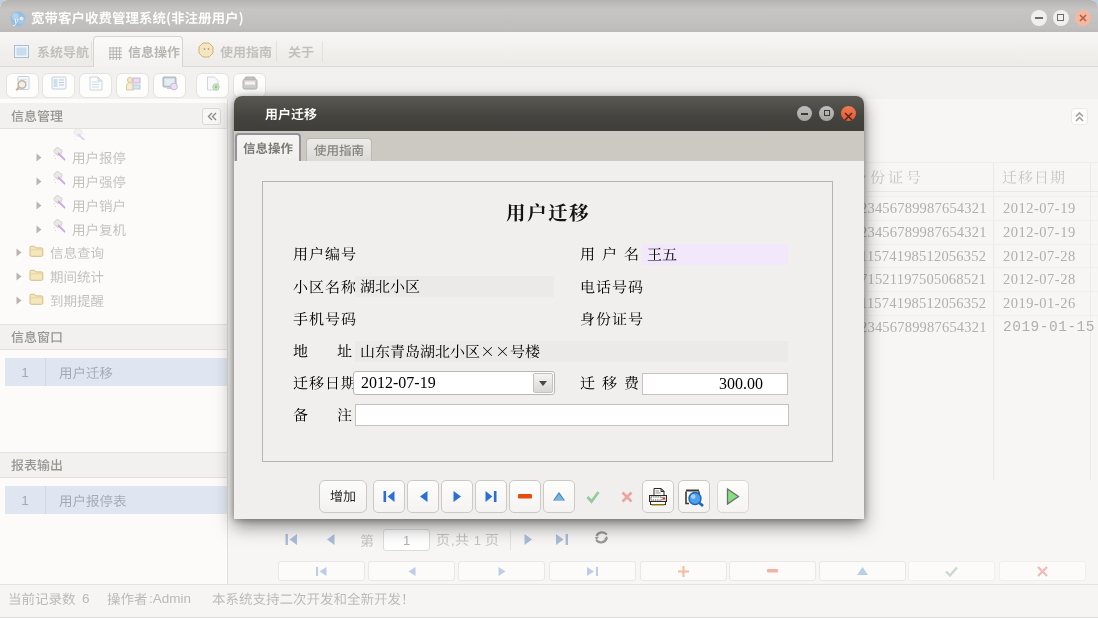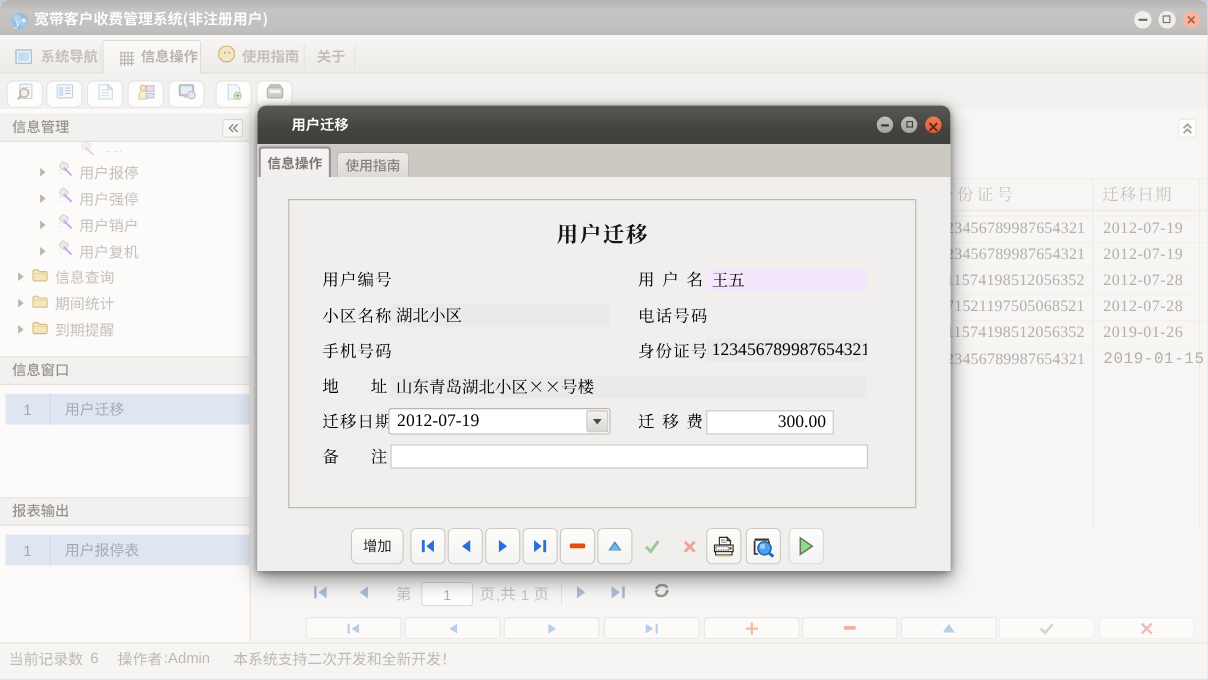--- a/index.html
+++ b/index.html
@@ -588,21 +588,20 @@
             <path fill="#000" transform="translate(0,14)" d="M8.5 -11.5 7 -12C6.5 -9.6 5.3 -7.4 4 -6.1L4.2 -5.9C5.8 -7 7.2 -8.9 7.9 -11.3C8.3 -11.2 8.5 -11.4 8.5 -11.5ZM11.3 -12.2 10.3 -12.5 10.2 -12.5C10.7 -9.5 11.8 -7.5 13.7 -6.2C13.9 -6.6 14.2 -6.9 14.6 -6.9L14.7 -7.1C12.8 -7.9 11.4 -9.7 10.8 -11.6C11 -11.8 11.2 -12 11.3 -12.2ZM4.1 -8.3 3.5 -8.6C4 -9.6 4.5 -10.7 4.9 -11.8C5.3 -11.8 5.5 -11.9 5.5 -12.1L3.9 -12.6C3.2 -9.7 1.8 -6.8 0.6 -4.9L0.8 -4.8C1.4 -5.4 2.1 -6.3 2.7 -7.2V1.2H2.8C3.2 1.2 3.6 0.9 3.6 0.8V-8.1C3.9 -8.1 4 -8.2 4.1 -8.3ZM11.5 -6.5H5.4L5.5 -6.1H7.7C7.6 -3.8 7.2 -1.2 4.3 0.9L4.5 1.2C8 -0.8 8.5 -3.6 8.7 -6.1H11.7C11.5 -2.6 11.3 -0.6 10.9 -0.2C10.7 -0 10.6 -0 10.3 -0C10 -0 9.2 -0.1 8.7 -0.1L8.6 0.1C9.1 0.2 9.6 0.3 9.8 0.5C10 0.6 10 0.9 10 1.2C10.6 1.2 11.2 1 11.5 0.6C12.2 0 12.5 -2 12.6 -6C12.9 -6 13.1 -6.1 13.2 -6.2L12.1 -7.1Z"></path>
           </svg>
           <svg class="t" width="16" height="17" viewBox="0 0 16 17" style="vertical-align:middle">
             <path fill="#000" transform="translate(0,14)" d="M1.7 -12.5 1.5 -12.4C2.1 -11.7 3 -10.6 3.2 -9.7C4.2 -9 4.9 -11.1 1.7 -12.5ZM3.5 -8C3.8 -8 4 -8.1 4 -8.2L3.1 -9.1L2.6 -8.5H0.4L0.6 -8.1H2.6V-1.5C2.6 -1.2 2.5 -1.1 2 -0.8L2.7 0.4C2.8 0.3 3 0.1 3.1 -0.2C4.2 -1.3 5.3 -2.4 5.8 -3L5.7 -3.2L3.5 -1.6ZM13.1 -1 12.4 -0.1H10.2V-5.4H13.6C13.8 -5.4 13.9 -5.5 14 -5.7C13.5 -6.1 12.7 -6.8 12.7 -6.8L12 -5.9H10.2V-10.7H13.8C14 -10.7 14.1 -10.8 14.2 -10.9C13.7 -11.4 12.9 -12 12.9 -12L12.2 -11.1H5.2L5.3 -10.7H9.2V-0.1H7.1V-7.1C7.4 -7.2 7.6 -7.3 7.6 -7.5L6.1 -7.7V-0.1H4.1L4.2 0.3H14C14.2 0.3 14.4 0.3 14.4 0.1C13.9 -0.4 13.1 -1 13.1 -1Z"></path>
           </svg>
           <svg class="t" width="16" height="17" viewBox="0 0 16 17" style="vertical-align:middle">
             <path fill="#000" transform="translate(0,14)" d="M13.1 -7.2 12.3 -6.2H0.7L0.8 -5.8H4.4C4.2 -5.3 3.9 -4.5 3.7 -4C3.4 -3.9 3.1 -3.8 3 -3.7L4 -2.8L4.5 -3.3H11.2C10.9 -1.8 10.5 -0.5 10 -0.2C9.9 -0 9.7 -0 9.4 -0C9 -0 7.6 -0.1 6.9 -0.2L6.8 0.1C7.5 0.1 8.3 0.3 8.6 0.5C8.8 0.6 8.9 0.9 8.9 1.2C9.6 1.2 10.2 1 10.6 0.7C11.3 0.2 11.9 -1.4 12.2 -3.2C12.5 -3.2 12.7 -3.3 12.8 -3.4L11.7 -4.3L11.1 -3.7H4.6C4.9 -4.3 5.2 -5.2 5.5 -5.8H14C14.2 -5.8 14.3 -5.9 14.4 -6C13.9 -6.5 13.1 -7.2 13.1 -7.2ZM4.2 -7.3V-8H10.8V-7.3H10.9C11.3 -7.3 11.8 -7.5 11.8 -7.6V-11.2C12.1 -11.2 12.3 -11.4 12.4 -11.5L11.2 -12.4L10.7 -11.8H4.3L3.3 -12.3V-7H3.4C3.8 -7 4.2 -7.2 4.2 -7.3ZM10.8 -11.4V-8.4H4.2V-11.4Z"></path>
           </svg>
         </div>
       </div>
-      <div class="fld gry" style="left:408px;top:212.0px;width:146px;height:21px;padding-left:5px">123456789987654321</div>
       <div class="abs" style="left:59px;top:255px;transform:translateY(-50%);">
         <div style="display:flex;width:60px;justify-content:space-between">
           <svg class="t" width="16" height="17" viewBox="0 0 16 17" style="vertical-align:middle">
             <path fill="#000" transform="translate(0,14)" d="M12.3 -9.3 10.3 -8.6V-12C10.6 -12 10.8 -12.2 10.8 -12.4L9.3 -12.5V-8.2L7.3 -7.5V-10.8C7.6 -10.9 7.8 -11 7.8 -11.2L6.3 -11.4V-7.1L4.2 -6.3L4.5 -5.9L6.3 -6.6V-0.7C6.3 0.4 6.8 0.7 8.3 0.7H10.6C13.8 0.7 14.5 0.5 14.5 -0C14.5 -0.2 14.4 -0.3 14 -0.5L13.9 -2.8H13.8C13.5 -1.7 13.3 -0.8 13.2 -0.5C13.1 -0.4 13 -0.3 12.8 -0.3C12.4 -0.3 11.7 -0.3 10.6 -0.3H8.4C7.5 -0.3 7.3 -0.4 7.3 -0.9V-7L9.3 -7.7V-1.5H9.5C9.9 -1.5 10.3 -1.7 10.3 -1.8V-8.1L12.6 -9C12.5 -5.5 12.4 -4 12.1 -3.8C12 -3.6 11.9 -3.6 11.7 -3.6C11.5 -3.6 10.9 -3.6 10.6 -3.7V-3.4C10.9 -3.3 11.2 -3.2 11.4 -3.1C11.5 -3 11.5 -2.7 11.5 -2.4C12 -2.4 12.5 -2.6 12.8 -2.9C13.3 -3.4 13.5 -4.9 13.5 -8.8C13.8 -8.9 14 -8.9 14.1 -9.1L13 -10L12.4 -9.4ZM0.5 -1.7 1.1 -0.4C1.2 -0.4 1.3 -0.6 1.4 -0.8C3.3 -1.9 4.8 -2.9 5.8 -3.6L5.7 -3.8L3.4 -2.8V-7.6H5.4C5.6 -7.6 5.7 -7.6 5.7 -7.8C5.3 -8.3 4.6 -8.9 4.6 -8.9L4 -8H3.4V-11.7C3.8 -11.7 4 -11.9 4 -12.1L2.5 -12.3V-8H0.6L0.7 -7.6H2.5V-2.4C1.6 -2.1 0.9 -1.8 0.5 -1.7Z"></path>
           </svg>
           <svg class="t" width="16" height="17" viewBox="0 0 16 17" style="vertical-align:middle">
             <path fill="#000" transform="translate(0,14)" d="M6.4 -9.3V0H4.2L4.3 0.5H14.2C14.4 0.5 14.5 0.4 14.6 0.2C14.1 -0.3 13.3 -0.9 13.3 -0.9L12.6 0H10.3V-6.6H13.7C13.9 -6.6 14.1 -6.7 14.1 -6.8C13.6 -7.3 12.8 -8 12.8 -8L12.1 -7H10.3V-11.8C10.7 -11.8 10.8 -12 10.8 -12.2L9.3 -12.4V0H7.3V-8.7C7.7 -8.8 7.8 -8.9 7.8 -9.1ZM0.4 -1.8 1.1 -0.6C1.3 -0.6 1.4 -0.8 1.4 -0.9C3.4 -2 5 -2.9 6 -3.5L5.9 -3.7L3.6 -2.9V-7.7H5.5C5.7 -7.7 5.8 -7.8 5.9 -8C5.5 -8.4 4.7 -9.1 4.7 -9.1L4.1 -8.2H3.6V-11.5C4 -11.5 4.1 -11.7 4.1 -11.9L2.6 -12.1V-8.2H0.7L0.8 -7.7H2.6V-2.5C1.7 -2.2 0.9 -1.9 0.4 -1.8Z"></path>
           </svg>
         </div>
       </div>
@@ -640,21 +639,21 @@
             <path fill="#000" transform="translate(0,14)" d="M1.5 -12.3 1.3 -12.2C2 -11.4 2.8 -10.1 3 -9.1C4.1 -8.3 4.8 -10.5 1.5 -12.3ZM13 -8.2 12.3 -7.3H9.9V-10.6C10.9 -10.8 11.9 -11.1 12.7 -11.3C13.1 -11.1 13.3 -11.1 13.5 -11.3L12.3 -12.3C10.7 -11.6 7.6 -10.7 5.1 -10.2L5.1 -10C6.4 -10.1 7.7 -10.2 8.9 -10.5V-7.3H4.6L4.7 -6.8H8.9V-1.2H9.1C9.6 -1.2 9.9 -1.4 9.9 -1.5V-6.8H14C14.2 -6.8 14.4 -6.9 14.4 -7C13.9 -7.5 13 -8.2 13 -8.2ZM2.9 -1.8C2.2 -1.4 1.3 -0.6 0.7 -0.1L1.6 1C1.7 0.9 1.7 0.8 1.6 0.7C2.1 -0 2.9 -1 3.2 -1.5C3.4 -1.7 3.5 -1.7 3.8 -1.5C5.1 0.2 6.6 0.7 9.4 0.7C11 0.7 12.4 0.7 13.8 0.7C13.9 0.3 14.1 -0 14.6 -0.1V-0.3C12.8 -0.3 11.4 -0.3 9.7 -0.3C6.9 -0.3 5.3 -0.5 3.9 -1.9C3.9 -1.9 3.8 -2 3.8 -2V-6.8C4.2 -6.9 4.4 -7 4.5 -7.1L3.2 -8.2L2.6 -7.4H0.6L0.7 -7H2.9Z"></path>
           </svg>
           <svg class="t" width="16" height="17" viewBox="0 0 16 17" style="vertical-align:middle">
             <path fill="#000" transform="translate(0,14)" d="M9.6 -12.6C8.9 -11.1 7.5 -9.4 6.1 -8.4L6.3 -8.2C6.9 -8.6 7.5 -9 8.1 -9.4C8.7 -9 9.4 -8.3 9.6 -7.7C10.6 -7.2 11.1 -9.1 8.3 -9.6C8.6 -9.9 8.9 -10.1 9.1 -10.4H12.3C11.2 -8.1 9 -6.3 6.1 -5.3L6.2 -5C7.9 -5.5 9.3 -6.1 10.4 -7C9.5 -5.3 7.8 -3.4 5.9 -2.4L6 -2.1C6.9 -2.5 7.8 -3 8.6 -3.6C9.2 -3.1 9.9 -2.3 10.1 -1.6C11 -1 11.7 -2.9 8.8 -3.8C9.2 -4 9.5 -4.3 9.8 -4.6H13C11.8 -1.8 9.2 0 5.1 1L5.2 1.2C9.9 0.5 12.6 -1.4 14.1 -4.5C14.4 -4.5 14.6 -4.5 14.7 -4.7L13.6 -5.7L13 -5.1H10.2C10.6 -5.5 11 -5.9 11.2 -6.3C11.5 -6.3 11.7 -6.3 11.8 -6.4L10.5 -7C11.8 -7.9 12.7 -9 13.4 -10.3C13.8 -10.3 13.9 -10.3 14.1 -10.5L13 -11.4L12.4 -10.8H9.5C9.9 -11.2 10.2 -11.6 10.4 -12C10.8 -11.9 10.9 -12 11 -12.2ZM5 -12.4C4.1 -11.8 2.2 -10.8 0.6 -10.3L0.7 -10.1C1.5 -10.2 2.3 -10.4 3.1 -10.6V-8H0.6L0.8 -7.6H2.8C2.3 -5.5 1.5 -3.4 0.3 -1.8L0.5 -1.6C1.6 -2.6 2.4 -3.9 3.1 -5.2V1.2H3.2C3.7 1.2 4 0.9 4 0.9V-5.8C4.6 -5.2 5.1 -4.4 5.3 -3.8C6.2 -3.1 7 -5 4 -6V-7.6H6.1C6.3 -7.6 6.4 -7.7 6.5 -7.8C6 -8.3 5.3 -8.9 5.3 -8.9L4.6 -8H4V-10.9C4.6 -11 5.1 -11.2 5.5 -11.4C5.9 -11.2 6.1 -11.2 6.3 -11.4Z"></path>
           </svg>
           <svg class="t" width="16" height="17" viewBox="0 0 16 17" style="vertical-align:middle">
             <path fill="#000" transform="translate(0,14)" d="M7.7 -1.4 7.6 -1.1C9.9 -0.5 11.6 0.3 12.6 1C13.8 1.8 15.4 -0.4 7.7 -1.4ZM8.6 -3.7 7.1 -4.1C6.9 -1.8 6.3 -0.3 1 0.9L1.1 1.2C7.1 0.2 7.6 -1.4 8 -3.4C8.3 -3.4 8.5 -3.6 8.6 -3.7ZM10.2 -12.4 8.7 -12.6V-11H6.8V-12.1C7.2 -12.1 7.3 -12.3 7.3 -12.4L5.8 -12.6V-11H1.6L1.7 -10.6H5.8C5.8 -10.2 5.8 -9.7 5.7 -9.3H3.8L2.7 -9.7C2.7 -9.2 2.5 -8.4 2.4 -7.8C2.2 -7.7 2 -7.6 1.8 -7.5L2.9 -6.7L3.3 -7.2H4.7C4 -6.2 2.8 -5.4 0.9 -4.8L1 -4.5C1.9 -4.8 2.6 -5 3.2 -5.3V-0.8H3.4C3.8 -0.8 4.2 -1 4.2 -1.1V-4.7H10.7V-1.2H10.9C11.2 -1.2 11.7 -1.4 11.7 -1.5V-4.5C12 -4.6 12.2 -4.7 12.3 -4.8L11.1 -5.7L10.6 -5.1H4.3L3.5 -5.4C4.5 -5.9 5.2 -6.5 5.7 -7.2H8.7V-5.4H8.9C9.3 -5.4 9.7 -5.6 9.7 -5.7V-7.2H12.7C12.7 -6.6 12.6 -6.3 12.5 -6.2C12.4 -6.2 12.3 -6.1 12.1 -6.1C11.9 -6.1 11.1 -6.2 10.7 -6.2V-6C11.1 -5.9 11.5 -5.8 11.7 -5.7C11.8 -5.6 11.9 -5.5 11.9 -5.2C12.3 -5.2 12.7 -5.3 13 -5.5C13.4 -5.7 13.6 -6.2 13.6 -7.1C13.9 -7.1 14.1 -7.2 14.2 -7.3L13.1 -8.1L12.6 -7.6H9.7V-8.8H11.8V-8.3H12C12.3 -8.3 12.8 -8.5 12.8 -8.6V-10.5C13 -10.5 13.3 -10.6 13.4 -10.7L12.2 -11.6L11.7 -11H9.7V-12C10 -12.1 10.2 -12.2 10.2 -12.4ZM3.3 -7.6 3.5 -8.8H5.6C5.5 -8.4 5.3 -8 5.1 -7.6ZM6.8 -10.6H8.7V-9.3H6.6C6.7 -9.7 6.8 -10.2 6.8 -10.6ZM6 -7.6C6.3 -8 6.4 -8.4 6.5 -8.8H8.7V-7.6ZM9.7 -10.6H11.8V-9.3H9.7Z"></path>
           </svg>
         </div>
       </div>
-      <div class="fld wht" style="left:408px;top:276.5px;width:116px;height:22px;padding-right:6px;justify-content:flex-end">300.00</div>
+      <div class="fld wht" style="left:408px;top:276.5px;width:146px;height:22px;padding-right:24px;justify-content:flex-end">300.00</div>
       <div class="abs" style="left:59px;top:319px;transform:translateY(-50%);">
         <div style="display:flex;width:60px;justify-content:space-between">
           <svg class="t" width="16" height="17" viewBox="0 0 16 17" style="vertical-align:middle">
             <path fill="#000" transform="translate(0,14)" d="M6.7 -12.1 5.1 -12.6C4.3 -10.8 2.6 -8.5 1 -7.2L1.2 -7C2.3 -7.7 3.4 -8.7 4.4 -9.8C5.1 -8.9 5.9 -8.2 6.9 -7.6C5.1 -6.5 2.8 -5.7 0.5 -5.2L0.6 -4.9C1.5 -5 2.2 -5.2 3 -5.4V1.2H3.2C3.6 1.2 4 0.9 4 0.8V0.3H11.1V1.1H11.2C11.5 1.1 12 0.9 12 0.8V-4.4C12.3 -4.5 12.6 -4.6 12.6 -4.7L11.5 -5.6L10.9 -5H4.1L3.3 -5.4C4.9 -5.8 6.4 -6.4 7.8 -7.1C9.5 -6.2 11.6 -5.5 13.7 -5.1C13.8 -5.6 14.2 -6 14.6 -6L14.7 -6.2C12.6 -6.5 10.5 -6.9 8.7 -7.6C9.9 -8.4 11 -9.2 11.9 -10.2C12.3 -10.3 12.5 -10.3 12.6 -10.4L11.5 -11.5L10.7 -10.9H5.4C5.6 -11.2 5.9 -11.6 6.1 -12C6.5 -11.9 6.6 -12 6.7 -12.1ZM11.1 -4.6V-2.6H8V-4.6ZM11.1 -0.2H8V-2.2H11.1ZM4 -0.2V-2.2H7.1V-0.2ZM7.1 -4.6V-2.6H4V-4.6ZM4.6 -10 5 -10.4H10.5C9.8 -9.5 8.8 -8.7 7.7 -8C6.5 -8.6 5.4 -9.2 4.6 -10Z"></path>
           </svg>
           <svg class="t" width="16" height="17" viewBox="0 0 16 17" style="vertical-align:middle">
             <path fill="#000" transform="translate(0,14)" d="M7.2 -12.6 7 -12.4C7.8 -11.8 8.7 -10.7 8.9 -9.8C10.1 -9.1 10.8 -11.6 7.2 -12.6ZM1.8 -12.3 1.7 -12.1C2.3 -11.7 3.1 -10.8 3.4 -10.1C4.5 -9.5 5.1 -11.8 1.8 -12.3ZM0.7 -9 0.6 -8.9C1.3 -8.5 2.1 -7.7 2.3 -7.1C3.4 -6.5 3.9 -8.7 0.7 -9ZM1.6 -3C1.4 -3 0.9 -3 0.9 -3V-2.7C1.3 -2.7 1.5 -2.6 1.7 -2.5C2 -2.3 2.1 -1.1 1.9 0.4C1.9 0.9 2.1 1.2 2.4 1.2C2.9 1.2 3.2 0.8 3.2 0.1C3.2 -1.1 2.8 -1.8 2.8 -2.4C2.8 -2.8 2.9 -3.3 3 -3.8C3.2 -4.5 4.5 -8 5.1 -9.9L4.9 -10C2.2 -3.9 2.2 -3.9 2 -3.3C1.8 -3 1.8 -3 1.6 -3ZM4.1 0.2 4.2 0.6H14.1C14.3 0.6 14.5 0.6 14.5 0.4C14 -0.1 13.2 -0.7 13.2 -0.7L12.5 0.2H9.7V-4.5H13.5C13.7 -4.5 13.9 -4.6 13.9 -4.8C13.4 -5.2 12.6 -5.8 12.6 -5.8L12 -5H9.7V-8.9H13.9C14.1 -8.9 14.3 -8.9 14.3 -9.1C13.8 -9.6 13 -10.2 13 -10.2L12.3 -9.3H5L5.1 -8.9H8.7V-5H5L5.1 -4.5H8.7V0.2Z"></path>
           </svg>
         </div>
       </div>

